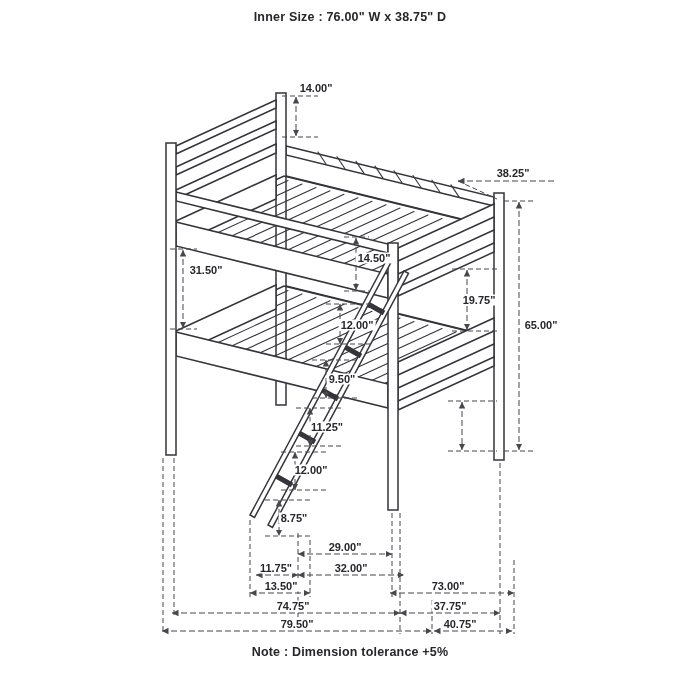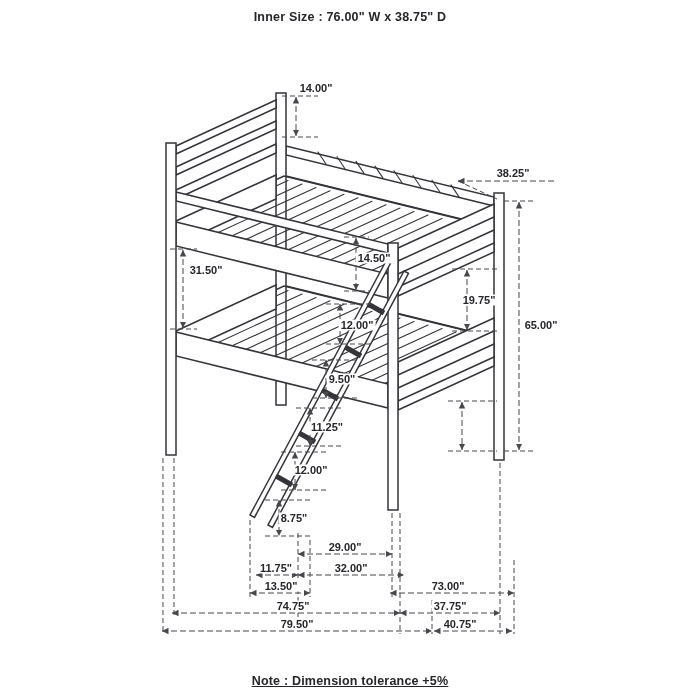--- a/index.html
+++ b/index.html
@@ -6,21 +6,21 @@
   .stage {
     position:relative; width:700px; height:700px; background:#fff;
     font-family:"Liberation Sans", sans-serif; color:#26262b; overflow:hidden;
   }
   .stage svg { position:absolute; left:0; top:0; }
   .title, .note {
     position:absolute; left:0; width:700px; text-align:center;
     font-size:12.5px; font-weight:700; letter-spacing:0.2px;
   }
   .title { top:10px; }
-  .note  { top:674px;text-decoration:underline; }
+  .note  { top:645px; }
   .dim {
     position:absolute; transform:translate(-50%,-50%);
     font-size:11px; font-weight:700; white-space:nowrap;
     background:#fff; padding:0 2px; line-height:1;
   }
 </style>
 </head>
 <body>
 
 <div class="stage">

